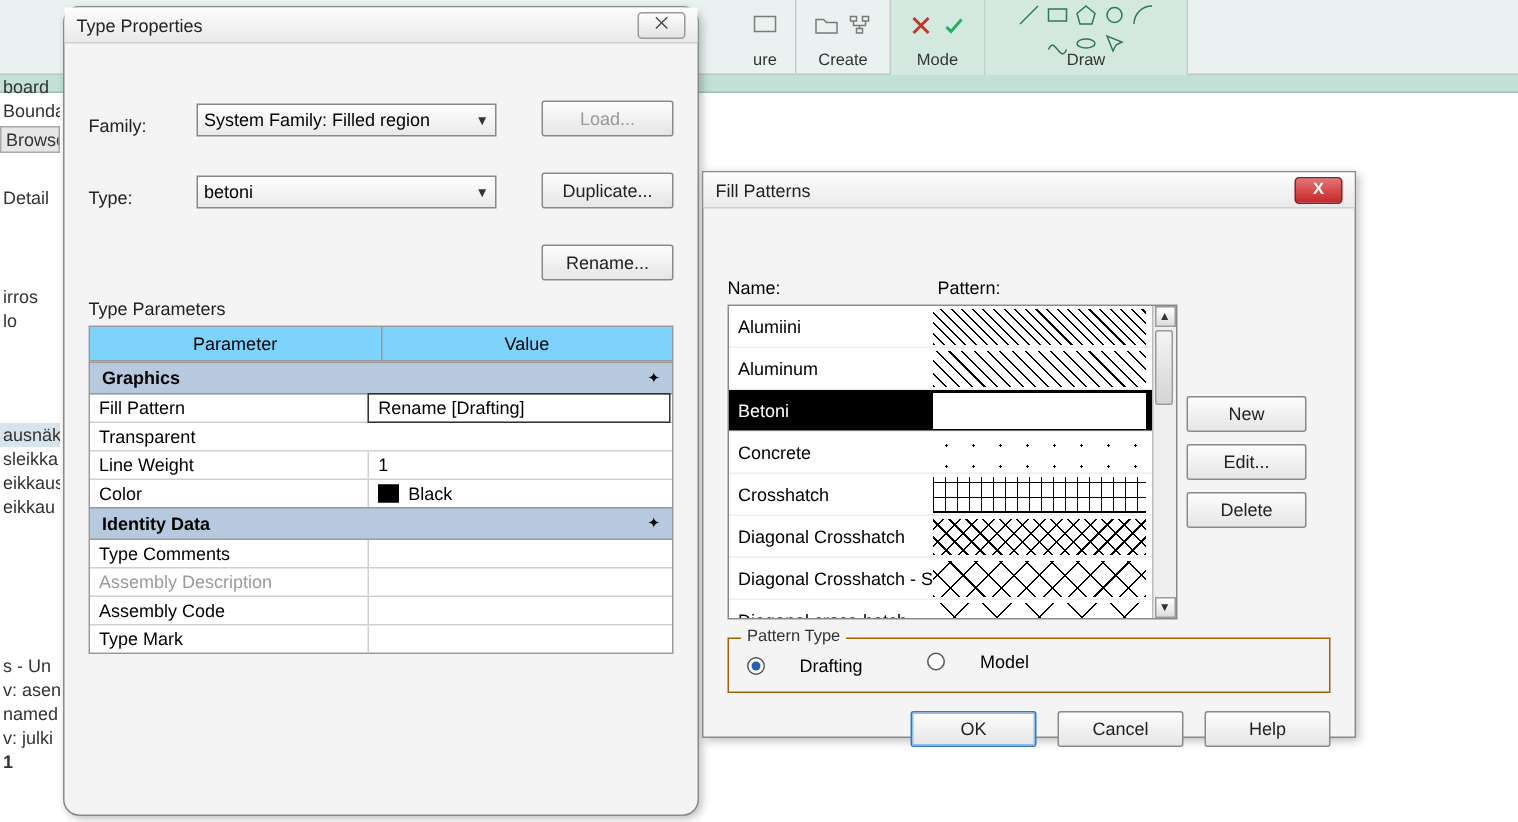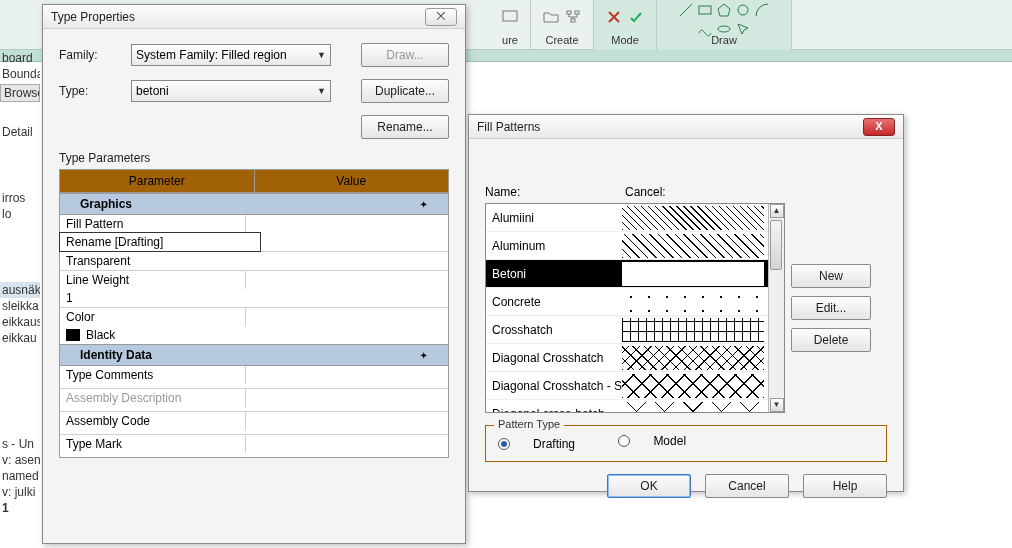--- a/index.html
+++ b/index.html
@@ -23,38 +23,38 @@
   .side-frags div { white-space: nowrap; overflow: hidden; padding: 1px 2px; }
   .side-frags .browse { background: #e6e6e6; border: 1px solid #aaa; margin: 2px 0; padding: 1px 3px; }
 
   
   .dlg { position: absolute; background: #f4f4f4; border: 1px solid #8a8a8a; box-shadow: 2px 2px 6px rgba(0,0,0,0.25); }
   .dlg-title { height: 24px; line-height: 24px; padding: 0 8px; background: linear-gradient(#fdfdfd,#e9e9e9); border-bottom: 1px solid #cfcfcf; display: flex; justify-content: space-between; align-items: center; }
   .dlg-title .tt { font-size: 12px; color: #222; }
   .closebtn { width: 32px; height: 18px; border: 1px solid #999; border-radius: 3px; background: linear-gradient(#fefefe,#e3e3e3); text-align: center; line-height: 14px; font-family: Arial; font-size: 11px; color: #444; cursor: default; }
   .closebtn.red { background: linear-gradient(#e57373,#c62828); color: #fff; border-color: #8a1f1f; font-weight: bold; }
 
-  .tp { top: 4px; left: 42px; width: 424px; height: 540px; }
+  .tp { top: 4px; left: 42px; width: 424px; height: 540px; border-radius: 11px; }
   .tp-body { padding: 14px 16px; }
-  .tp-row { display: flex; align-items: center; margin-bottom: 12px; gap: 12px; }
+  .tp-row { display: flex; align-items: flex-end; margin-bottom: 12px; gap: 12px; margin-top: 24px; }
   .tp-row .lab { width: 60px; color: #222; }
   .combo { flex: 0 0 200px; height: 22px; border: 1px solid #888; background: linear-gradient(#fff,#e9e9e9); display: flex; align-items: center; justify-content: space-between; padding: 0 4px; font-size: 12px; }
   .combo .arrow { font-size: 9px; color: #333; }
   .btn { height: 24px; border: 1px solid #8a8a8a; background: linear-gradient(#fdfdfd,#e5e5e5); border-radius: 2px; padding: 0 10px; min-width: 88px; text-align: center; line-height: 22px; color: #222; }
   .btn.disabled { color: #999; }
   .tp-btns { display: flex; flex-direction: column; gap: 8px; margin-left: auto; }
 
   .tp-params-label { margin: 8px 0 4px; color: #222; }
   .tp-grid { border: 1px solid #9a9a9a; background: #fff; }
-  .tp-headrow { display: flex; background: #a16207; border-bottom: 1px solid #9a9a9a; }
+  .tp-headrow { display: flex; background: #7dd3fc; border-bottom: 1px solid #9a9a9a; }
   .tp-headrow .hc { flex: 1; text-align: center; padding: 4px 0; border-right: 1px solid #9a9a9a; }
   .tp-headrow .hc:last-child { border-right: none; }
-  .tp-group { background: #b7c9de; color: #000; font-weight: bold; padding: 3px 20px; border-top: 1px solid #9a9a9a; border-bottom: 1px solid #9a9a9a; display: flex; justify-content: space-between; align-items: center; }
+  .tp-group { background: #b7c9de; color: #000; font-weight: bold; padding: 3px 8px; border-top: 1px solid #9a9a9a; border-bottom: 1px solid #9a9a9a; display: flex; justify-content: space-between; align-items: center; }
   .tp-group .chev { font-size: 10px; font-weight: normal; }
-  .tp-cellrow { display: flex; border-bottom: 1px solid #cfcfcf; flex-direction: column; }
+  .tp-cellrow { display: flex; border-bottom: 1px solid #cfcfcf; }
   .tp-cellrow:last-child { border-bottom: none; }
   .tp-cellrow .pc { width: 48%; padding: 2px 6px; border-right: 1px solid #cfcfcf; }
   .tp-cellrow .vc { width: 52%; padding: 2px 6px; display: flex; align-items: center; gap: 6px; }
   .vc.boxed { border: 1px solid #333; margin: -1px; }
   .swatch { width: 14px; height: 12px; background: #000; border: 1px solid #000; }
   .greyed { color: #9a9a9a; }
 
   
   .fp { top: 114px; left: 468px; width: 436px; height: 378px; }
   .fp-body { padding: 14px 16px 10px; }
@@ -229,21 +229,21 @@
     <span class="closebtn">⨉</span>
   </div>
   <div class="tp-body">
     <div class="tp-row">
       <span class="lab">Family:</span>
       <div class="combo">
         <span>System Family: Filled region</span>
         <span class="arrow">▼</span>
       </div>
       <div class="tp-btns">
-        <div class="btn disabled">Draw...</div>
+        <div class="btn disabled">Load...</div>
       </div>
     </div>
     <div class="tp-row">
       <span class="lab">Type:</span>
       <div class="combo">
         <span>betoni</span>
         <span class="arrow">▼</span>
       </div>
       <div class="tp-btns">
         <div class="btn">Duplicate...</div>
@@ -317,21 +317,21 @@
 </div>
 
 <div class="dlg fp">
   <div class="dlg-title">
     <span class="tt">Fill Patterns</span>
     <span class="closebtn red">X</span>
   </div>
   <div class="fp-body">
     <div class="fp-labels">
       <span class="l1">Name:</span>
-      <span>Cancel:</span>
+      <span>Pattern:</span>
     </div>
     <div class="fp-list-wrap">
       <div class="fp-list">
         <div class="fp-list-inner" id="fp-items">
             <div class="fp-row">
               <div class="nm">Alumiini</div>
               <div class="pv pat-hatch"></div>
             </div>
             <div class="fp-row">
               <div class="nm">Aluminum</div>

